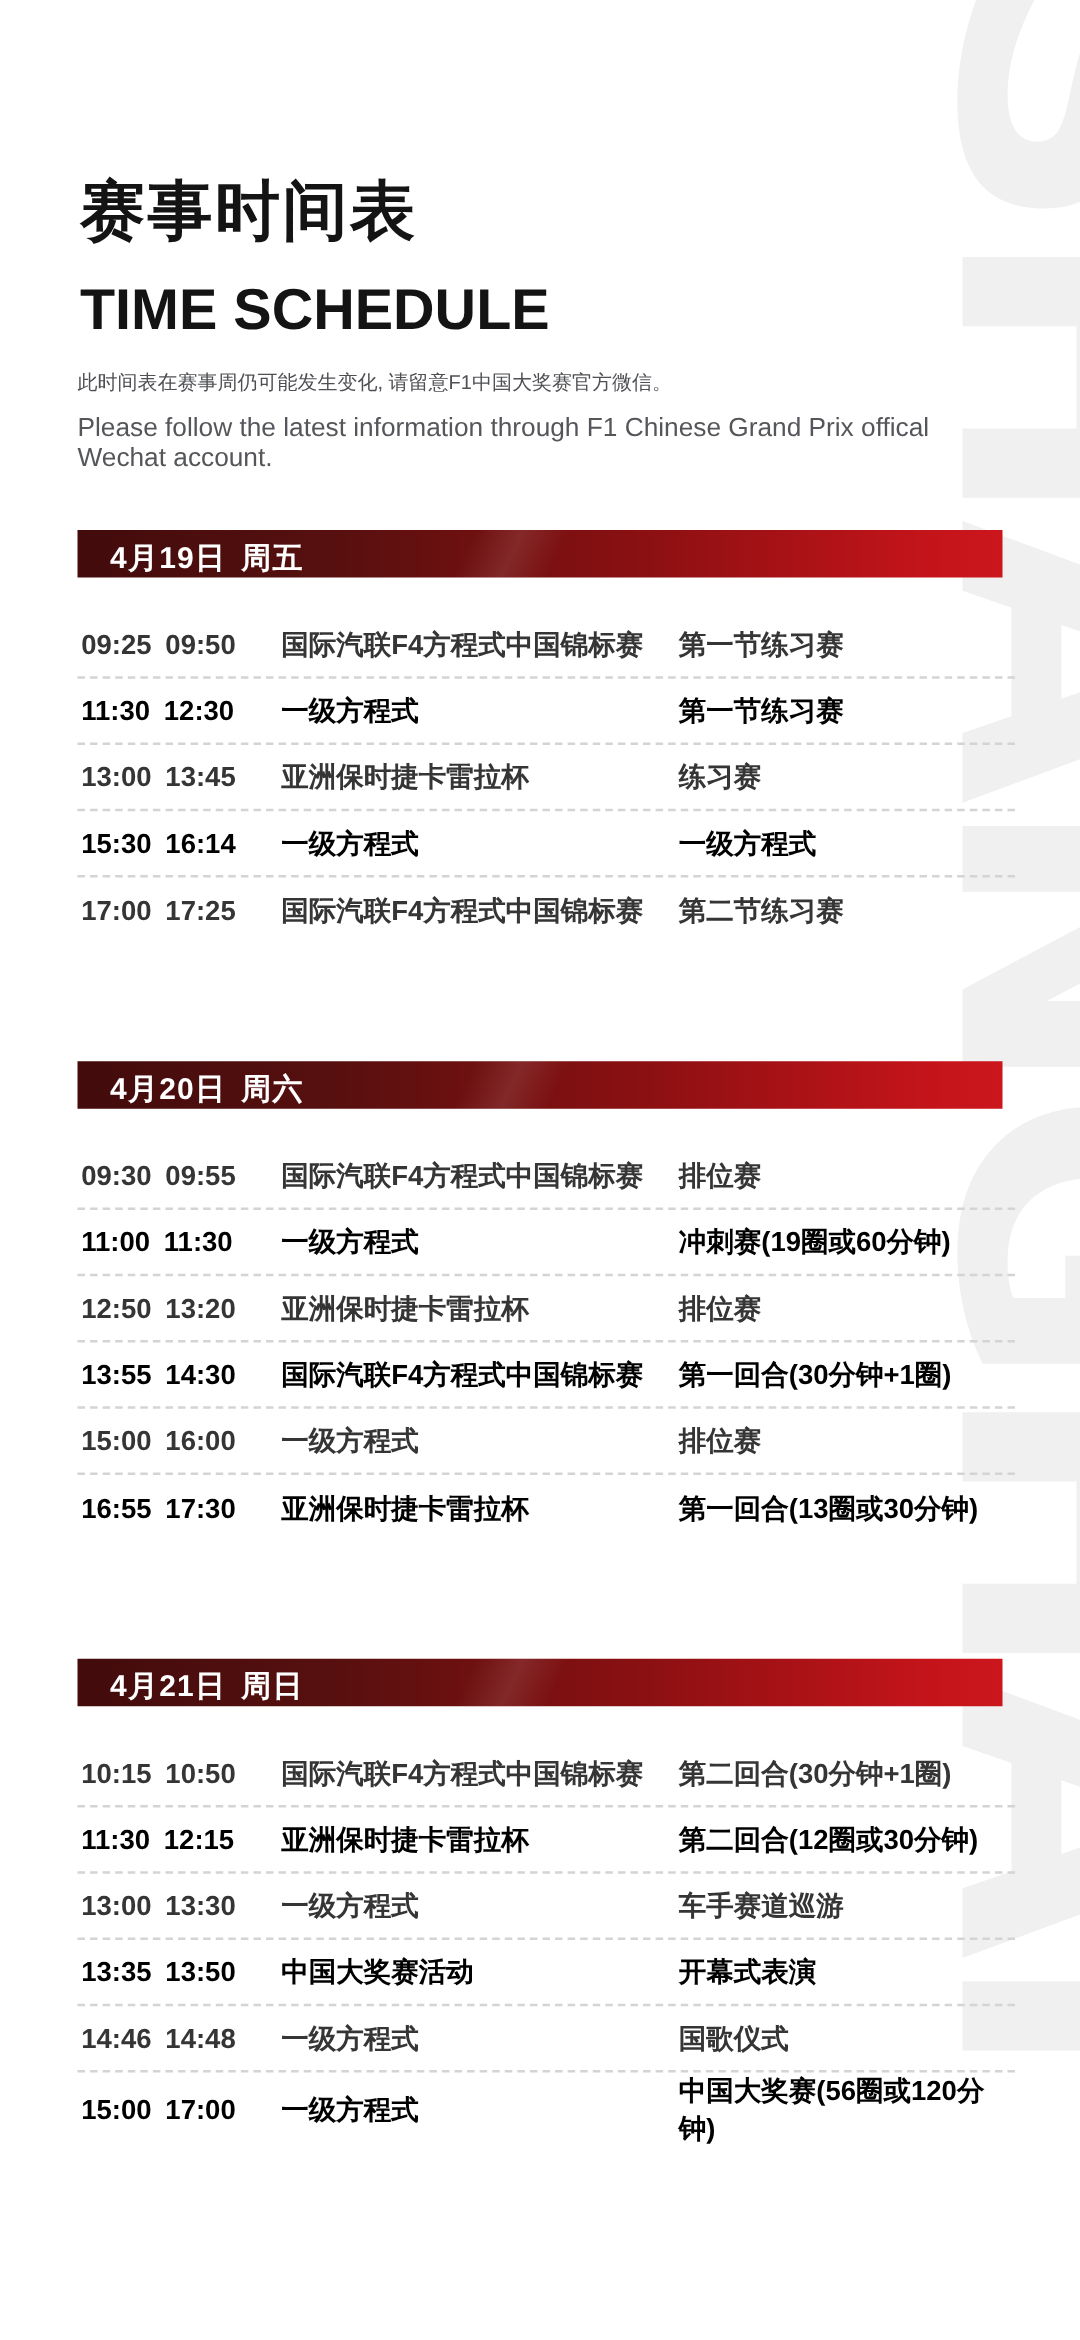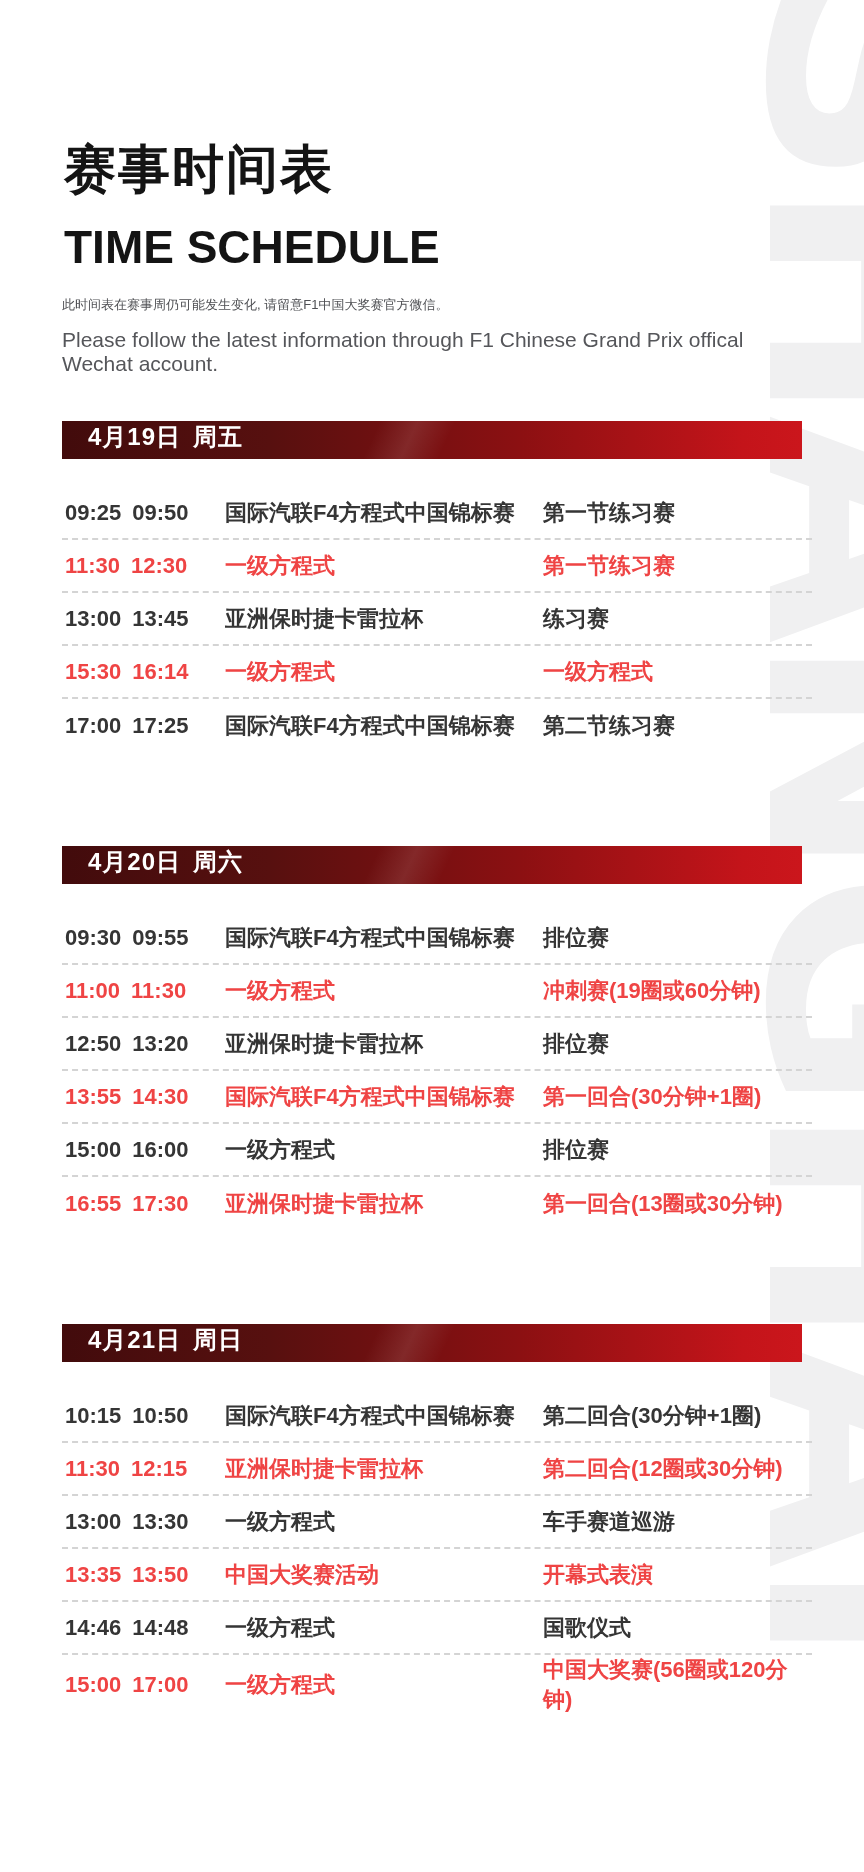--- a/index.html
+++ b/index.html
@@ -44,38 +44,38 @@
   .title-en{
     margin:24px 0 0 2px;
     font-size:46px;
     line-height:1;
     font-weight:bold;
     color:#141414;
     letter-spacing:0px;
   }
   .note-zh{
     margin:28px 0 0 0;
-    font-size:13px;
+    font-size:16px;
     line-height:1.1;
     color:#4f5054;
   }
   .note-en{
     margin:16px 0 0 0;
     width:710px;
     font-size:21px;
     line-height:1.12;
     color:#55565a;
   }
   .day{margin:0;padding:0;}
   .day-bar{
     margin-top:94px;
     width:740px;
     height:38px;
     display:flex;
-    align-items:flex-start;
+    align-items:flex-end;
     box-sizing:border-box;
     padding-left:26px;
     color:#ffffff;
     font-size:24px;
     font-weight:bold;
     letter-spacing:1px;
     background-image:
       linear-gradient(115deg, rgba(255,255,255,0) 42%, rgba(255,255,255,0.10) 47%, rgba(255,255,255,0) 52%),
       linear-gradient(90deg,#420b0c 0%,#57100f 28%,#8c1012 62%,#c4141a 92%,#cb161c 100%);
   }
@@ -90,21 +90,21 @@
     align-items:center;
     border-bottom:2px dashed #d4d4d4;
     font-size:22px;
     font-weight:bold;
     color:#353535;
     padding-left:3px;
   }
   .row:last-child{border-bottom:none;}
   .row .time{display:flex;}
   .row .start{margin-right:11px;}
-  .row.hl{color:#ef4444;}
+  .row.hl{color:#000000;}
   .event{letter-spacing:0px;}
 </style>
 </head>
 <body>
 
 <div class="page">
   <div class="watermark">SHANGHAI</div>
   <div class="content">
     <h1 class="title-zh">赛事时间表</h1>
     <h2 class="title-en">TIME SCHEDULE</h2>

